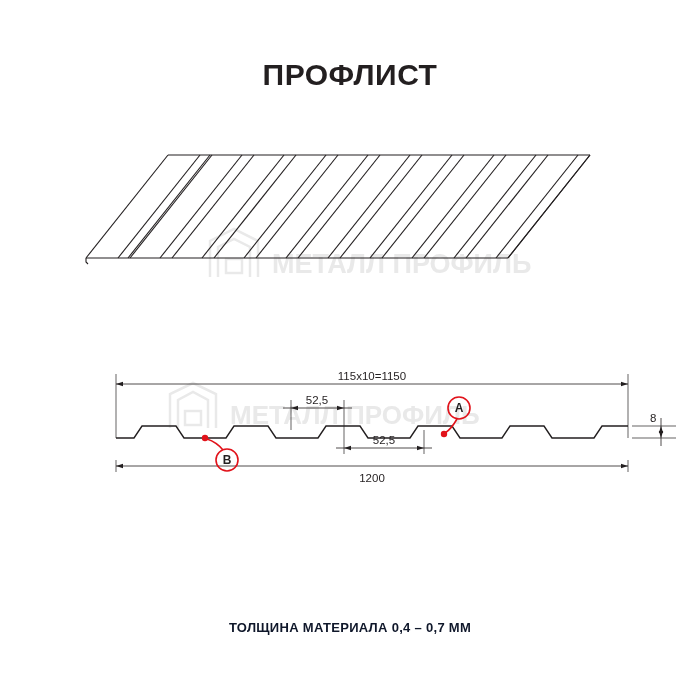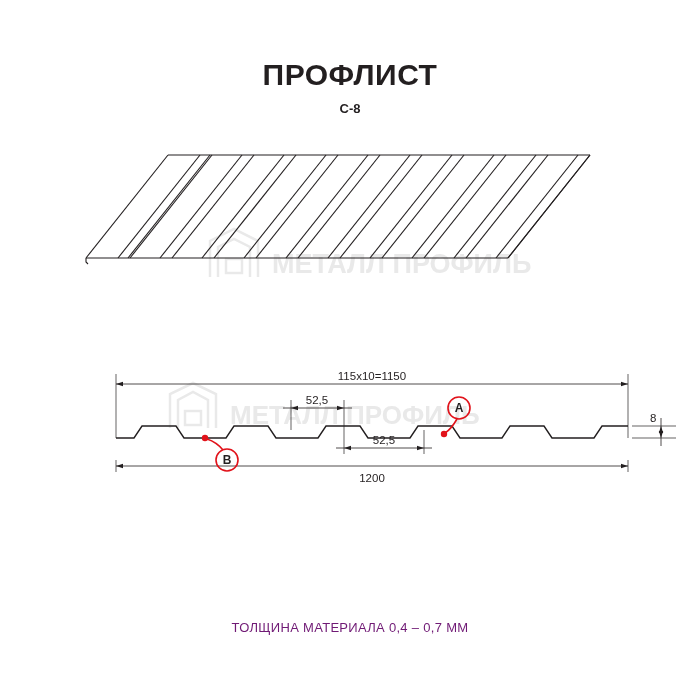--- a/index.html
+++ b/index.html
@@ -40,23 +40,23 @@
     font-weight: bold;
     color: #231f20;
   }
   .footnote {
     position: absolute;
     top: 620px;
     left: 0;
     width: 700px;
     text-align: center;
     font-size: 13px;
-    font-weight: normal;
+    font-weight: bold;
     letter-spacing: 0.3px;
-    color: #701a75;
+    color: #0f172a;
   }
   .iso-wrap {
     position: absolute;
     left: 60px;
     top: 135px;
     width: 580px;
     height: 185px;
   }
   .section-wrap {
     position: absolute;
@@ -84,21 +84,20 @@
     font-size: 11.5px;
     fill: #231f20;
   }
 </style>
 </head>
 <body>
 
 <div class="page">
 
   <div class="title">ПРОФЛИСТ</div>
-  <div class="subtitle">С-8</div>
 
   <div class="wm wm1">
     <svg width="340" height="90" viewBox="0 0 340 90">
       <g fill="none" stroke="#e9e9e9" stroke-width="2.5">
         <path d="M10 62 L10 26 L34 14 L58 26 L58 62"></path>
         <path d="M18 62 L18 32 L34 24 L50 32 L50 62"></path>
         <rect x="26" y="44" width="16" height="14"></rect>
       </g>
       <text x="72" y="58" font-family="Liberation Sans, sans-serif" font-size="27" font-weight="bold" fill="#e9e9e9">МЕТАЛЛ ПРОФИЛЬ</text>
     </svg>

